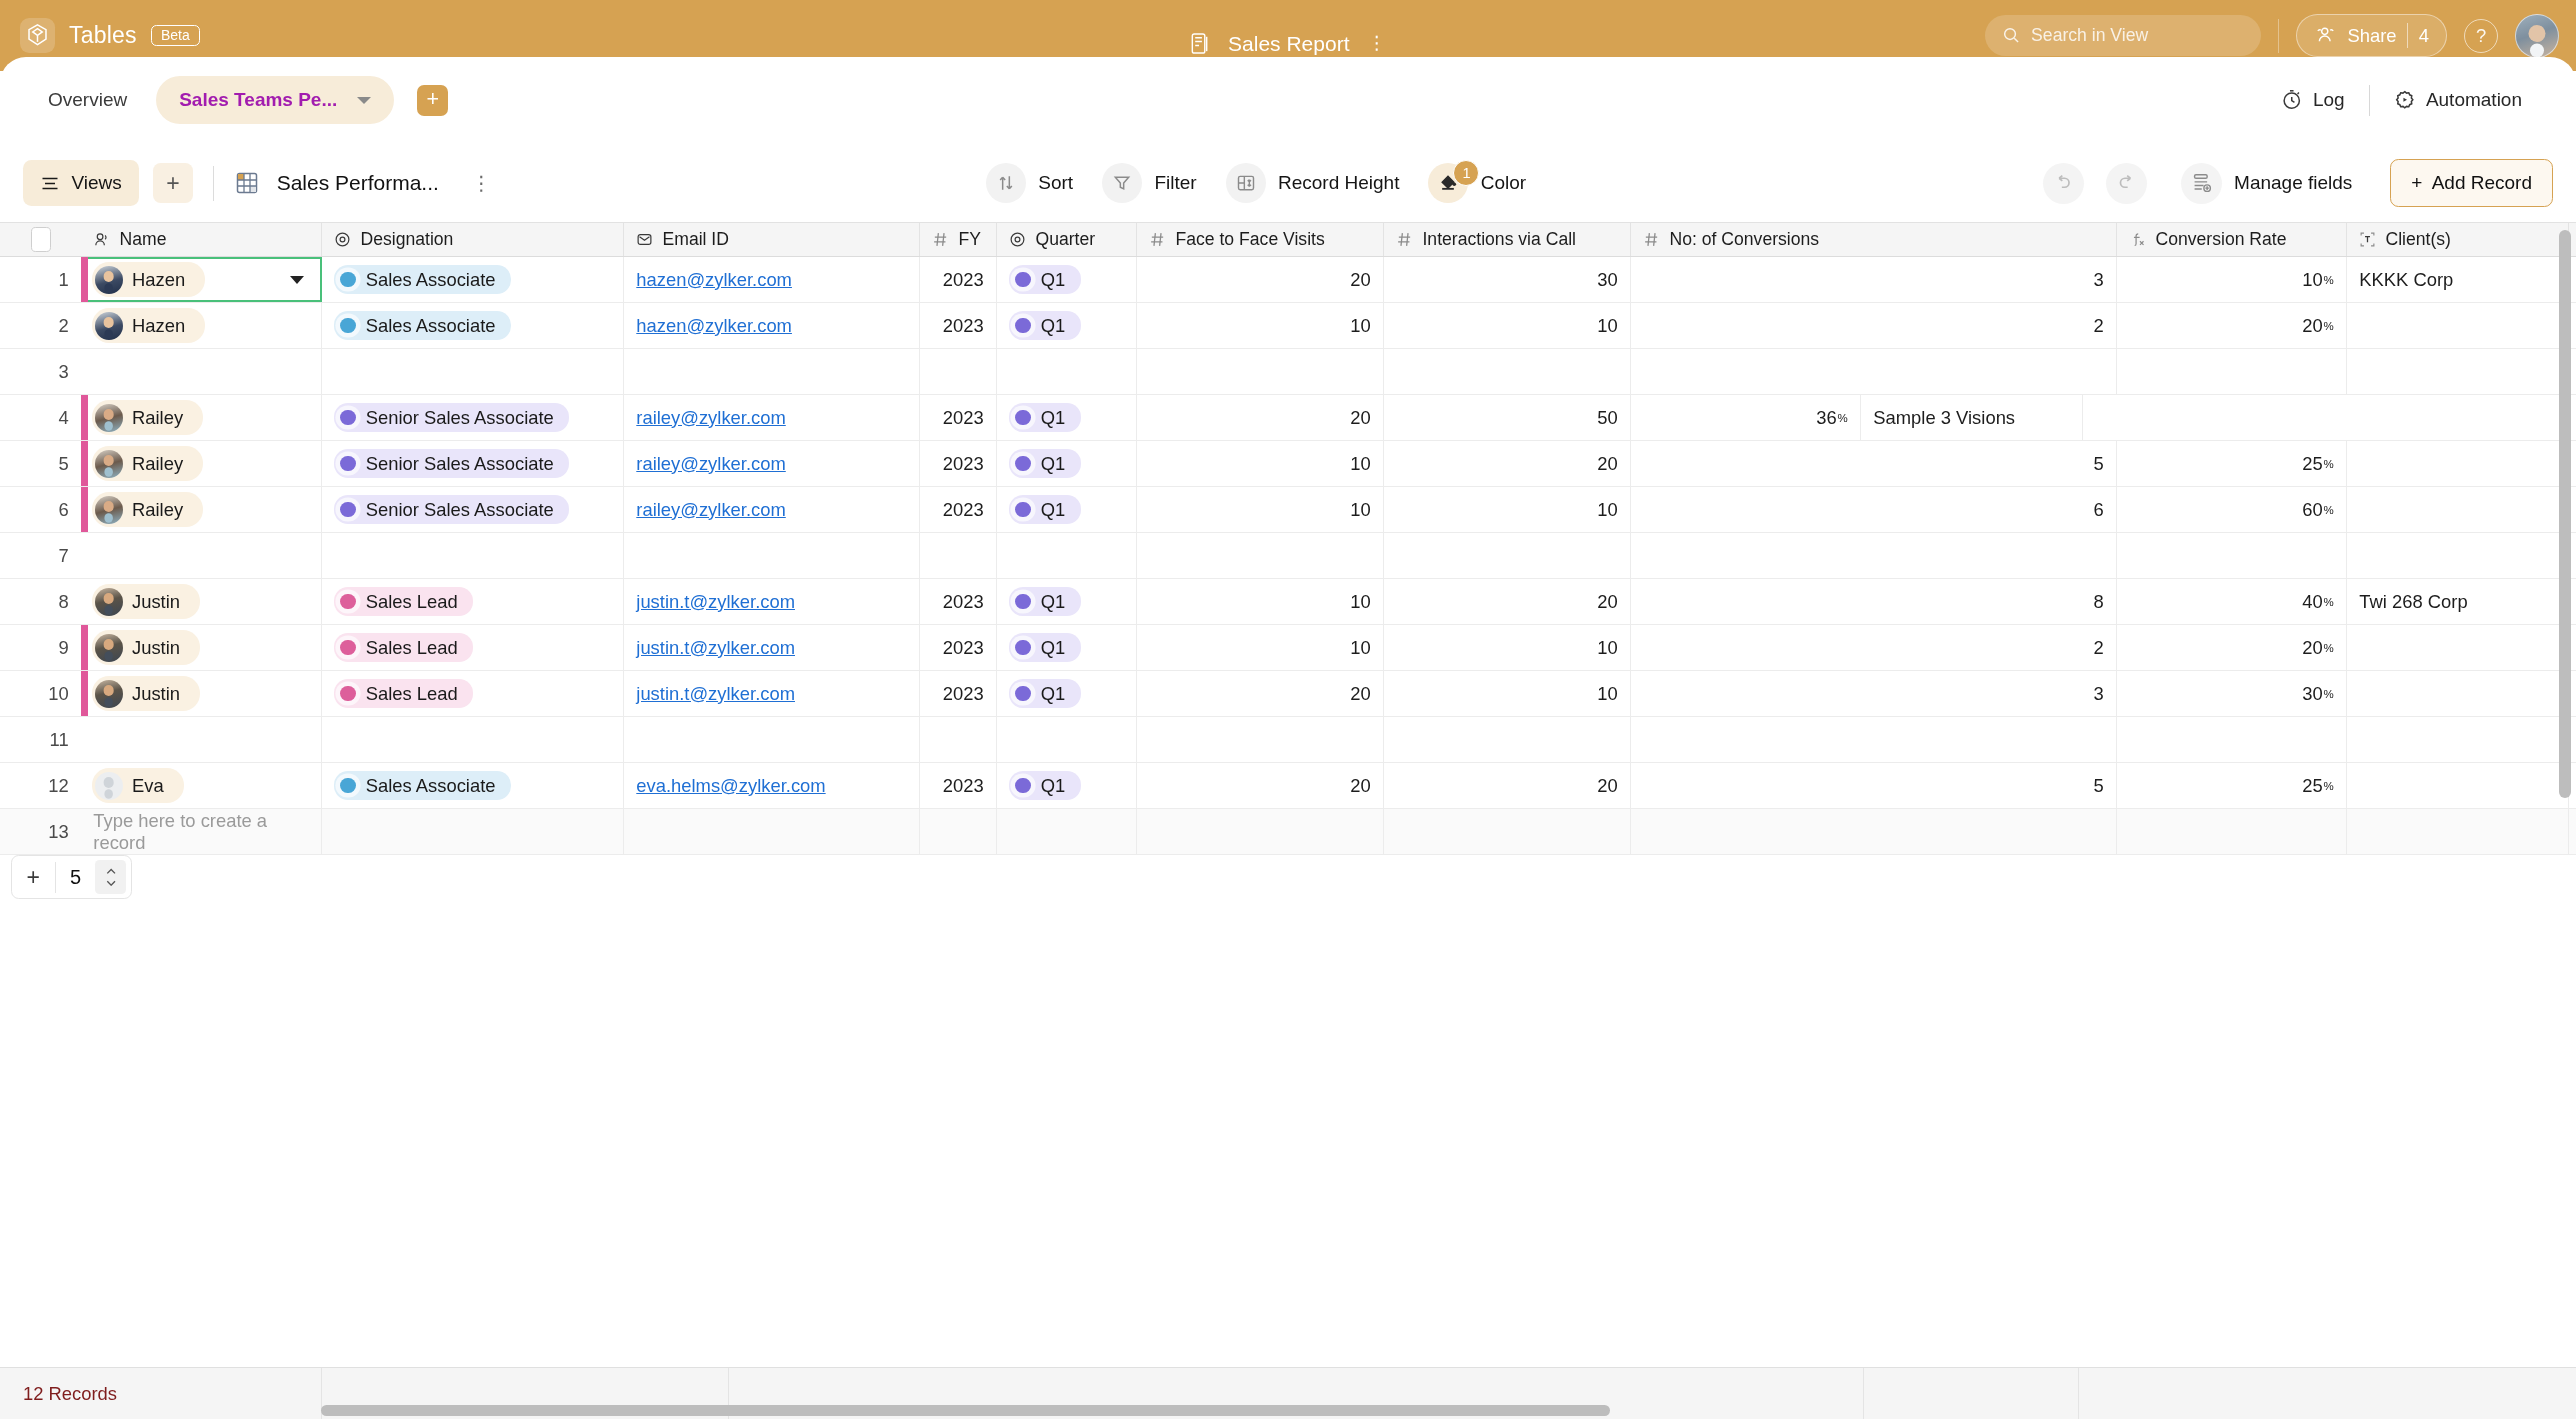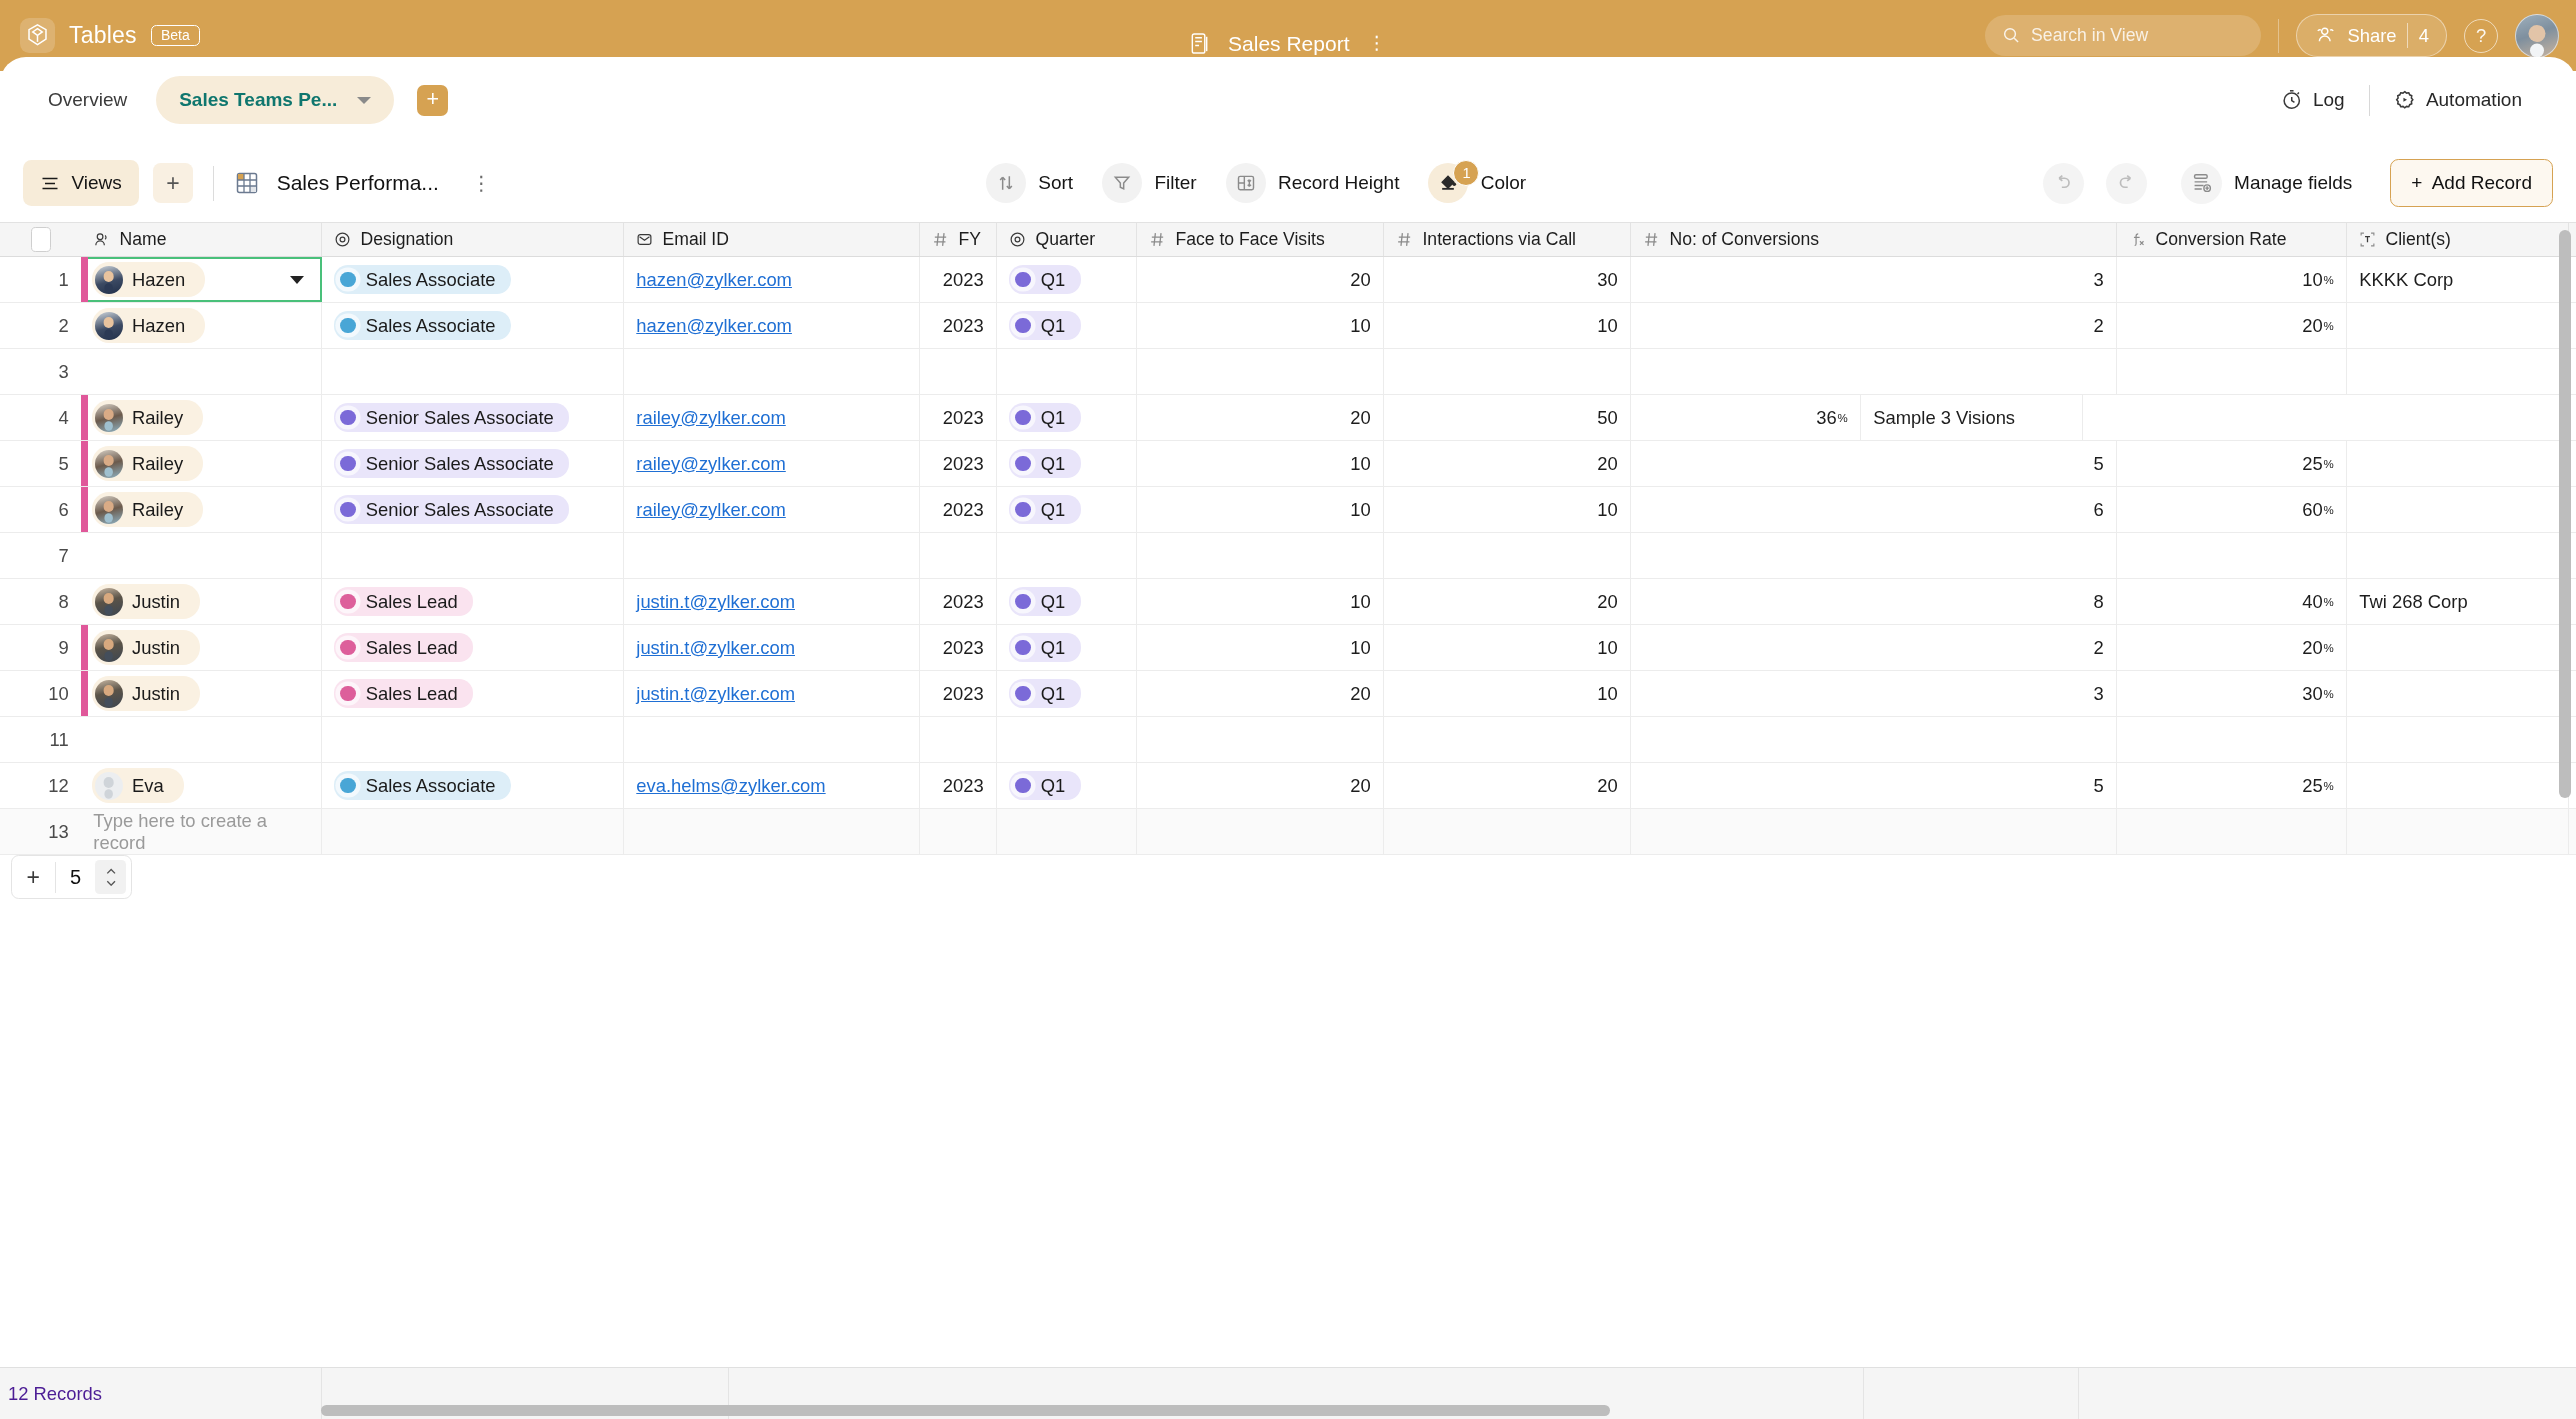--- a/index.html
+++ b/index.html
@@ -84,21 +84,21 @@
     border-top-left-radius: 26px; border-top-right-radius: 26px;
     display: flex; align-items: center;
   }
   .tab-overview {
     margin-left: 48px; font-size: 19px; color: #3b3b3b;
   }
   .tab-active {
     margin-left: 29px; height: 48px; border-radius: 24px;
     background: #f7ecd9;
     display: flex; align-items: center; gap: 20px; padding: 0 23px;
-    font-size: 19px; font-weight: bold; color: #0f766e;
+    font-size: 19px; font-weight: bold; color: #a21caf;
   }
   .caret { width:0;height:0;border-left:7px solid transparent;border-right:7px solid transparent;border-top:7.7px solid #8a8a8a; }
   .tab-add {
     margin-left: 23px; width: 31px; height: 31px; border-radius: 7px;
     background: #d6a252; color: #fff; font-size: 21.5px;
     display: flex; align-items: center; justify-content: center; line-height: 1;
   }
   .tabstrip-right {
     position: absolute; right: 54px; top: 0; height: 86px;
     display: flex; align-items: center; gap: 0; font-size: 19px; color: #272727;
@@ -234,21 +234,21 @@
   .st-plus { width:43px;display:flex;align-items:center;justify-content:center;font-size:23px;color:#3a3a3a;line-height:1; }
   .st-div { width:0.8px;height:31px;background:#e4e4e4; }
   .st-val { width:40px;text-align:center;font-size:20px;color:#111; }
   .st-arrows { width:31px;height:34px;background:#f1f1f1;border-radius:4.6px;display:flex;flex-direction:column;align-items:center;justify-content:center;gap:3.1px;margin-right:4.6px;color:#555;font-size:11.5px;line-height:.9; }
 
   
   .footer {
     position:absolute; bottom:0; left:0; width:2576px; height:52px;
     background:#f5f5f5; border-top:0.8px solid #e0e0e0; display:flex; align-items:center;
   }
-  .footer .fcell { height:52px; border-right:0.8px solid #e4e4e4; display:flex;align-items:center;padding:0 8px; font-size:18.4px;color:#4c1d95; }
+  .footer .fcell { height:52px; border-right:0.8px solid #e4e4e4; display:flex;align-items:center;padding:0 23px; font-size:18.4px;color:#7f1d1d; }
   .f1{width:322px;} .f2{width:407px;} .f3{width:1135px;} .f4{width:215px;}
 
   .vscroll {
     position:absolute; right:4.6px; top:230px; width:12.3px; height:568px;
     background:#bdbdbd; border-radius:6.1px;
   }
   .hscroll {
     position:absolute; left:321px; bottom:3.1px; width:1289px; height:10.7px;
     background:#bdbdbd; border-radius:5.4px;
   }

